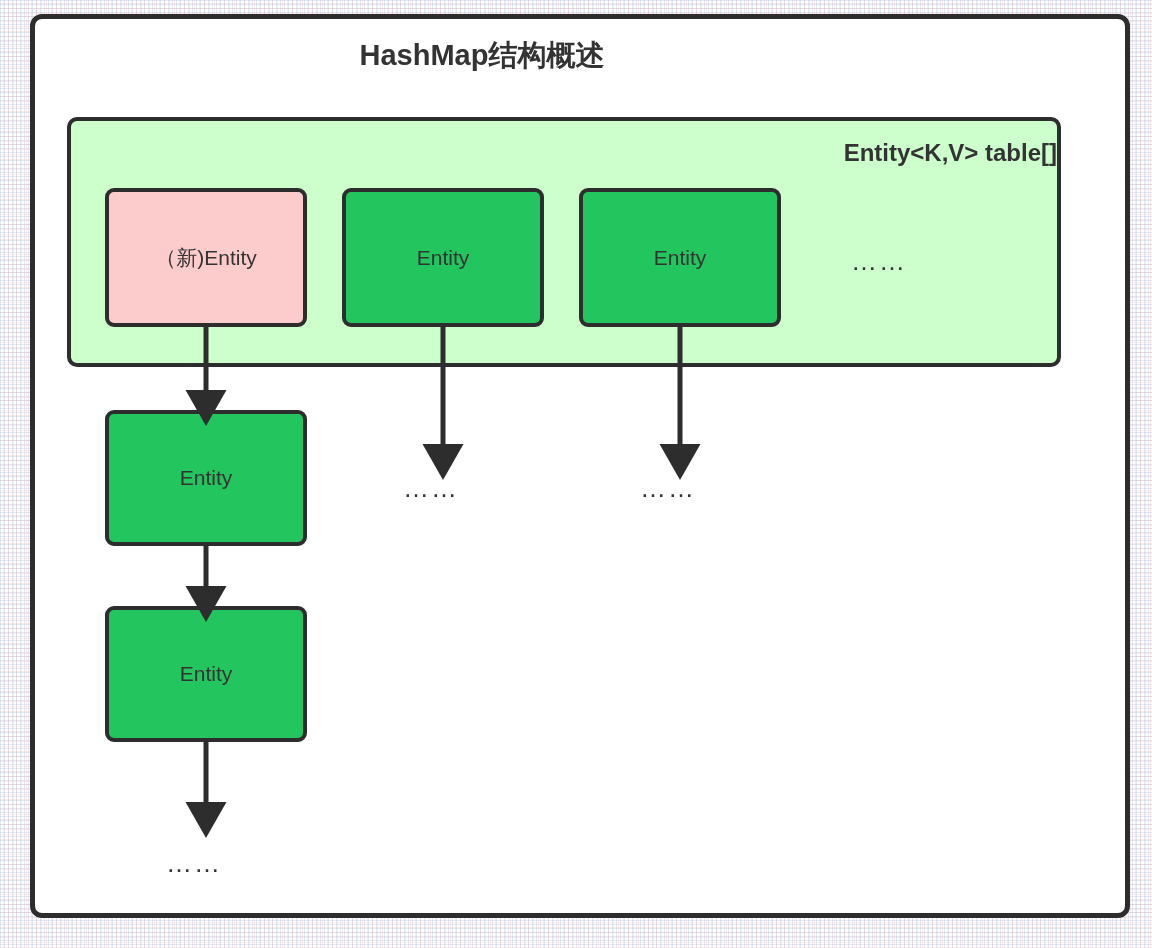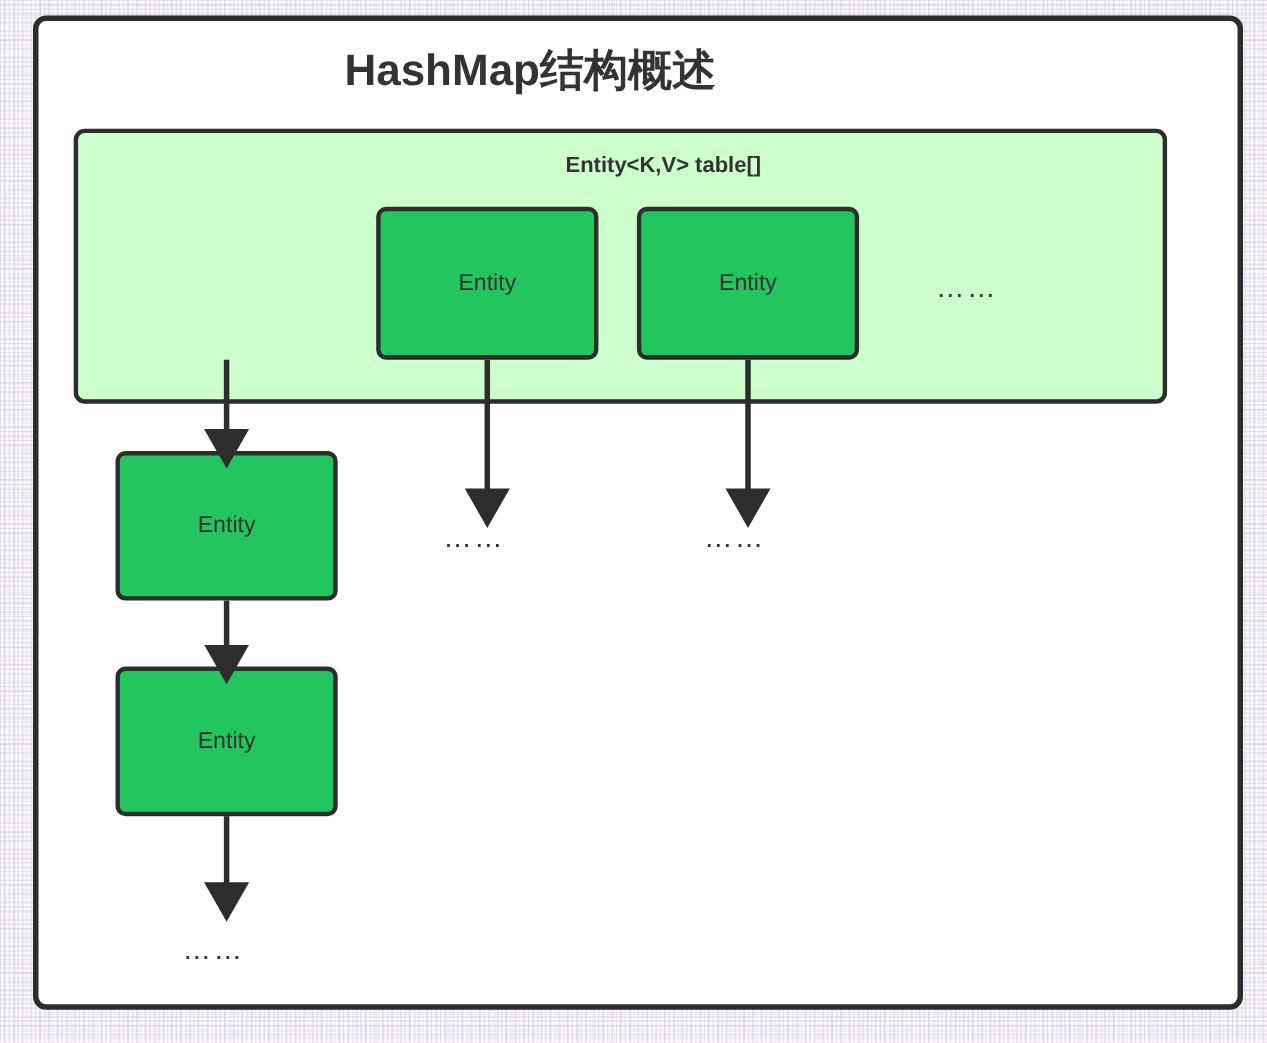--- a/index.html
+++ b/index.html
@@ -64,21 +64,21 @@
     border-radius: 12px;
     box-sizing: border-box;
   }
 
   .title {
     position: absolute;
     left: 0;
     top: 36px;
     width: 964px;
     text-align: center;
-    font-size: 40px;
+    font-size: 29px;
     font-weight: bold;
     color: #333333;
     letter-spacing: 0px;
   }
 
   
   .table-container {
     position: absolute;
     left: 67px;
     top: 117px;
@@ -87,25 +87,24 @@
     background: #CCFFCC;
     border: 4px solid #2d2d2d;
     border-radius: 10px;
     box-sizing: border-box;
   }
   .table-label {
     position: absolute;
     left: 0;
     top: 18px;
     width: 100%;
-    text-align: center;
-    font-size: 20px;
+    text-align: right;
+    font-size: 24px;
     font-weight: bold;
     color: #333333;
-    padding-left: 39px;
   }
 
   
   .node {
     position: absolute;
     border: 4px solid #2d2d2d;
     border-radius: 9px;
     box-sizing: border-box;
     display: flex;
     align-items: center;
@@ -157,20 +156,23 @@
   <div class="grid-bg2"></div>
 
   <div class="outer-frame"></div>
 
   <div class="title">HashMap结构概述</div>
 
   <div class="table-container">
     <div class="table-label">Entity&lt;K,V&gt; table[]</div>
   </div>
 
+  <div class="node pink" style="left:105px; top:188px; width:202px; height:139px;">
+    <span>（新)Entity</span>
+  </div>
 
   <div class="node blue" style="left:342px; top:188px; width:202px; height:139px;">
     <span>Entity</span>
   </div>
 
   <div class="node blue" style="left:579px; top:188px; width:202px; height:139px;">
     <span>Entity</span>
   </div>
 
   <div class="ellipsis" style="left:851px; top:248px;">……</div>

